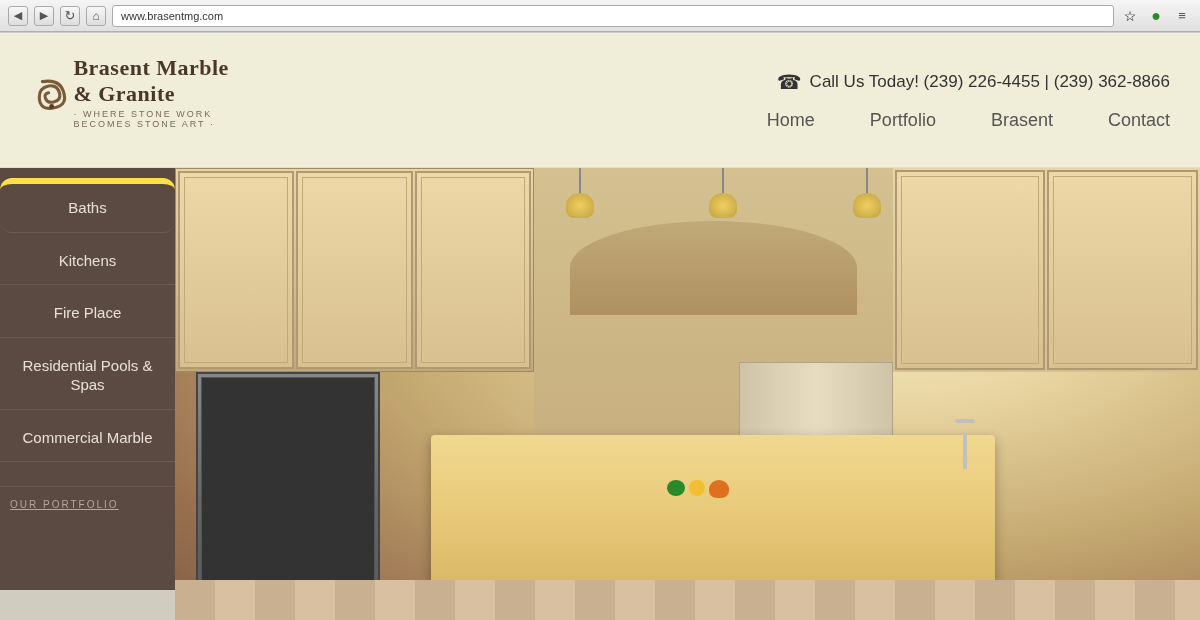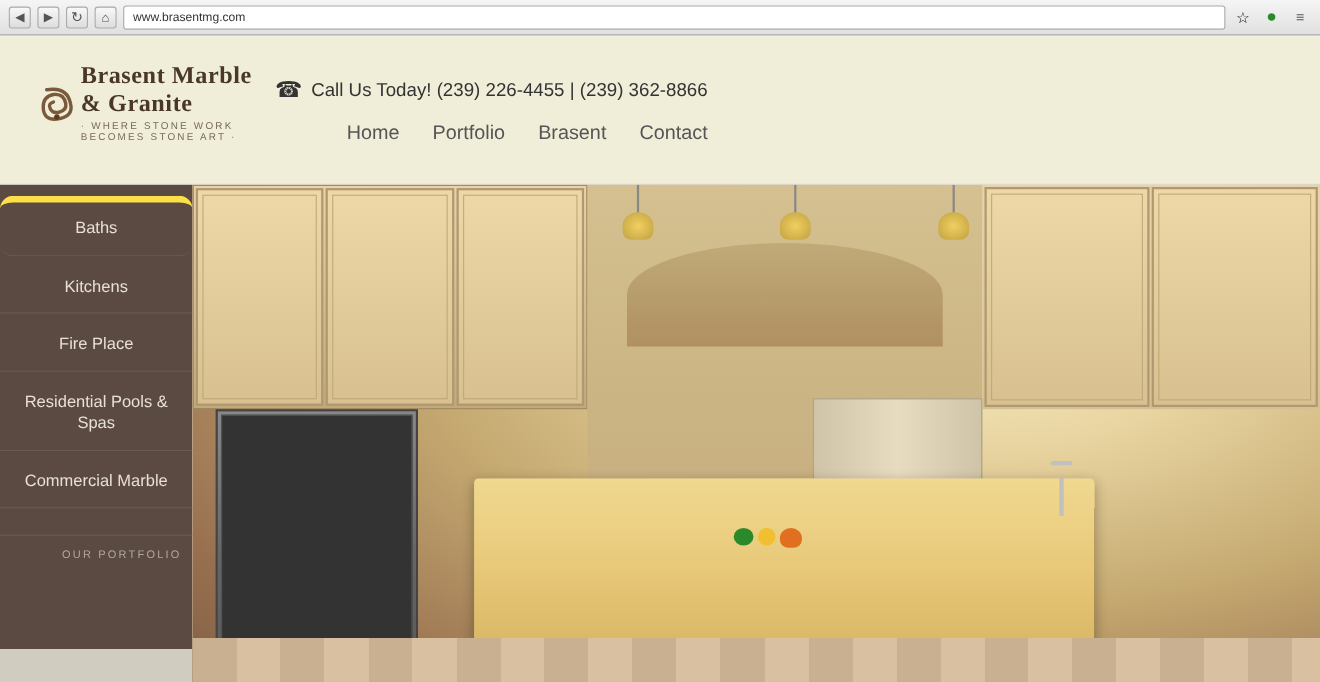--- a/index.html
+++ b/index.html
@@ -53,21 +53,21 @@
     .website {
       background: #fff;
     }
 
     
     .site-header {
       background: #f0eed8;
       padding: 10px 30px;
       display: flex;
       align-items: center;
-      justify-content: flex-start;
+      justify-content: space-between;
       border-bottom: 1px solid #ddd;
       height: 135px;
     }
     .logo-area {
       display: flex; flex-direction: column; align-items: flex-start;
     }
     .logo-graphic {
       width: 220px; height: 90px;
       display: flex; flex-direction: column; align-items: flex-start;
     }
@@ -98,20 +98,21 @@
     .phone-icon { font-size: 20px; color: #333; }
     .nav-menu {
       display: flex; gap: 30px;
     }
     .nav-item {
       font-size: 18px;
       color: #555;
       text-decoration: none;
       cursor: pointer;
       font-family: Arial, sans-serif;
+      margin-left: 25px;
     }
 
     
     .main-content {
       display: flex;
       height: 485px;
       background: #fff;
     }
 
     
@@ -138,25 +139,26 @@
       cursor: pointer;
       line-height: 1.3;
       border-bottom: 1px solid #6a5a52;
     }
     .sidebar-item:first-child { border-top: 6px solid #fde047; border-radius: 12px; }
     .sidebar-portfolio {
       margin-top: auto;
       padding: 12px 10px;
       color: #b0a898;
       font-size: 10px;
-      text-align: right;
+      text-align: left;
       letter-spacing: 2px;
       text-transform: uppercase;
       border-top: 1px solid #6a5a52;
       margin-top: 20px;
+      text-decoration: underline;
     }
     .sidebar-bottom-strip {
       width: 175px;
       height: 30px;
       background: #d0ccc0;
     }
 
     
     .hero-image {
       flex: 1;

